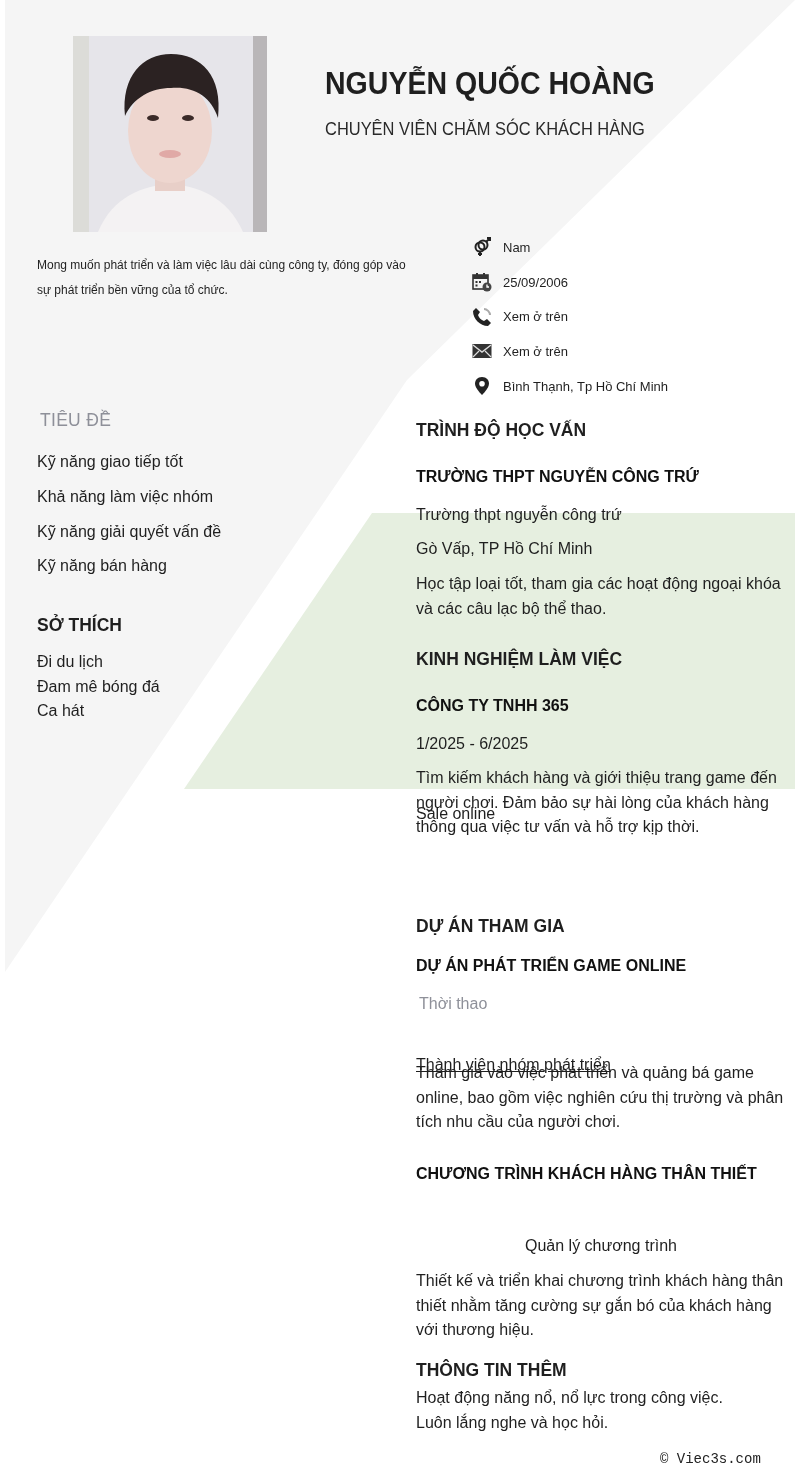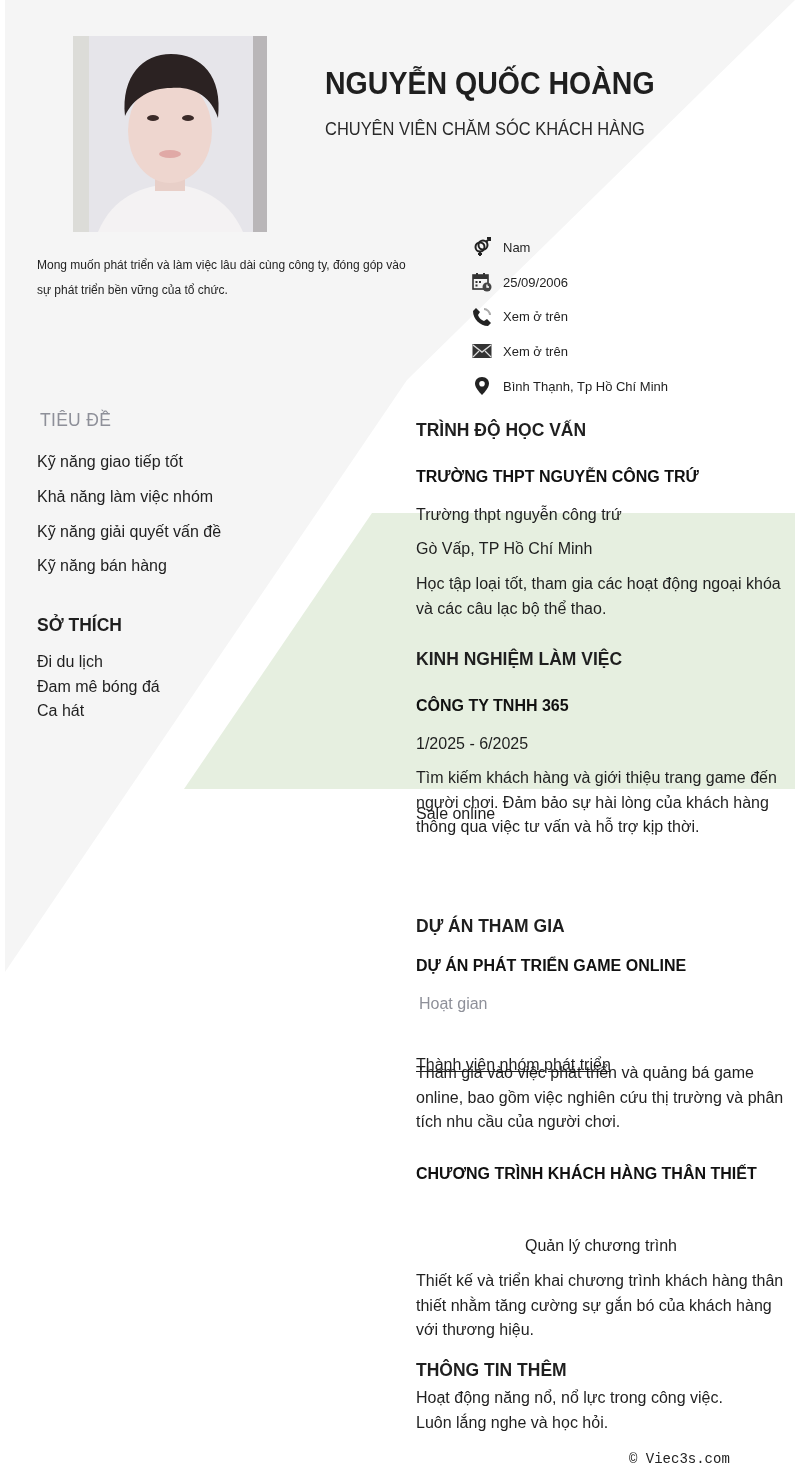--- a/index.html
+++ b/index.html
@@ -29,21 +29,21 @@
     .hobby-title { left: 37px; top: 615px; font-size: 17.5px; font-weight: bold; }
     .hobbies { left: 37px; top: 650px; }
     .hobbies .hobby { font-size: 16px; line-height: 24.5px; }
 
     .right { left: 416px; width: 370px; }
     .sec-h { font-size: 17.5px; font-weight: bold; color: #1f1f1f; white-space: nowrap; }
     .sub-h { font-size: 16px; font-weight: bold; color: #111; white-space: nowrap; }
     .txt { font-size: 16px; line-height: 24.5px; color: #1f1f1f; }
     .muted { color: #8e9099; }
 
-    .footer { left: 629px; top: 1451px; font-family: "Liberation Mono", "DejaVu Sans Mono", monospace; font-size: 14px; color: #222; white-space: nowrap; }
+    .footer { left: 660px; top: 1451px; font-family: "Liberation Mono", "DejaVu Sans Mono", monospace; font-size: 14px; color: #222; white-space: nowrap; }
   </style>
 </head>
 <body>
 
 <svg class="bg-shapes" viewBox="0 0 800 1474" xmlns="http://www.w3.org/2000/svg">
   <polygon points="5,0 795,0 407,380 5,972" fill="#f5f5f5"></polygon>
   <polygon points="372,513 795,513 795,789 184,789" fill="#e6efe0"></polygon>
 </svg>
 
 <div class="abs photo">
@@ -152,21 +152,21 @@
 <div class="abs right txt" style="top:572px;">Học tập loại tốt, tham gia các hoạt động ngoại khóa và các câu lạc bộ thể thao.</div>
 
 <div class="abs right sec-h" style="top:649px;">KINH NGHIỆM LÀM VIỆC</div>
 <div class="abs right sub-h" style="top:697px;">CÔNG TY TNHH 365</div>
 <div class="abs right txt" style="top:732px;">1/2025 - 6/2025</div>
 <div class="abs right txt" style="top:802px;">Sale online</div>
 <div class="abs right txt" style="top:766px;">Tìm kiếm khách hàng và giới thiệu trang game đến người chơi. Đảm bảo sự hài lòng của khách hàng thông qua việc tư vấn và hỗ trợ kịp thời.</div>
 
 <div class="abs right sec-h" style="top:916px;">DỰ ÁN THAM GIA</div>
 <div class="abs right sub-h" style="top:957px;">DỰ ÁN PHÁT TRIỂN GAME ONLINE</div>
-<div class="abs right txt muted" style="top:992px; left:419px;">Hoạt gian</div>
+<div class="abs right txt muted" style="top:992px; left:419px;">Thời thao</div>
 <div class="abs right txt" style="top:1053px;text-decoration:underline;">Thành viên nhóm phát triển</div>
 <div class="abs right txt" style="top:1061px;">Tham gia vào việc phát triển và quảng bá game online, bao gồm việc nghiên cứu thị trường và phân tích nhu cầu của người chơi.</div>
 
 <div class="abs right sub-h" style="top:1165px;">CHƯƠNG TRÌNH KHÁCH HÀNG THÂN THIẾT</div>
 <div class="abs right txt" style="top:1234px;text-align:center;">Quản lý chương trình</div>
 <div class="abs right txt" style="top:1269px;">Thiết kế và triển khai chương trình khách hàng thân thiết nhằm tăng cường sự gắn bó của khách hàng với thương hiệu.</div>
 
 <div class="abs right sec-h" style="top:1360px;">THÔNG TIN THÊM</div>
 <div class="abs right txt" style="top:1386px;">Hoạt động năng nổ, nổ lực trong công việc.</div>
 <div class="abs right txt" style="top:1411px;">Luôn lắng nghe và học hỏi.</div>

